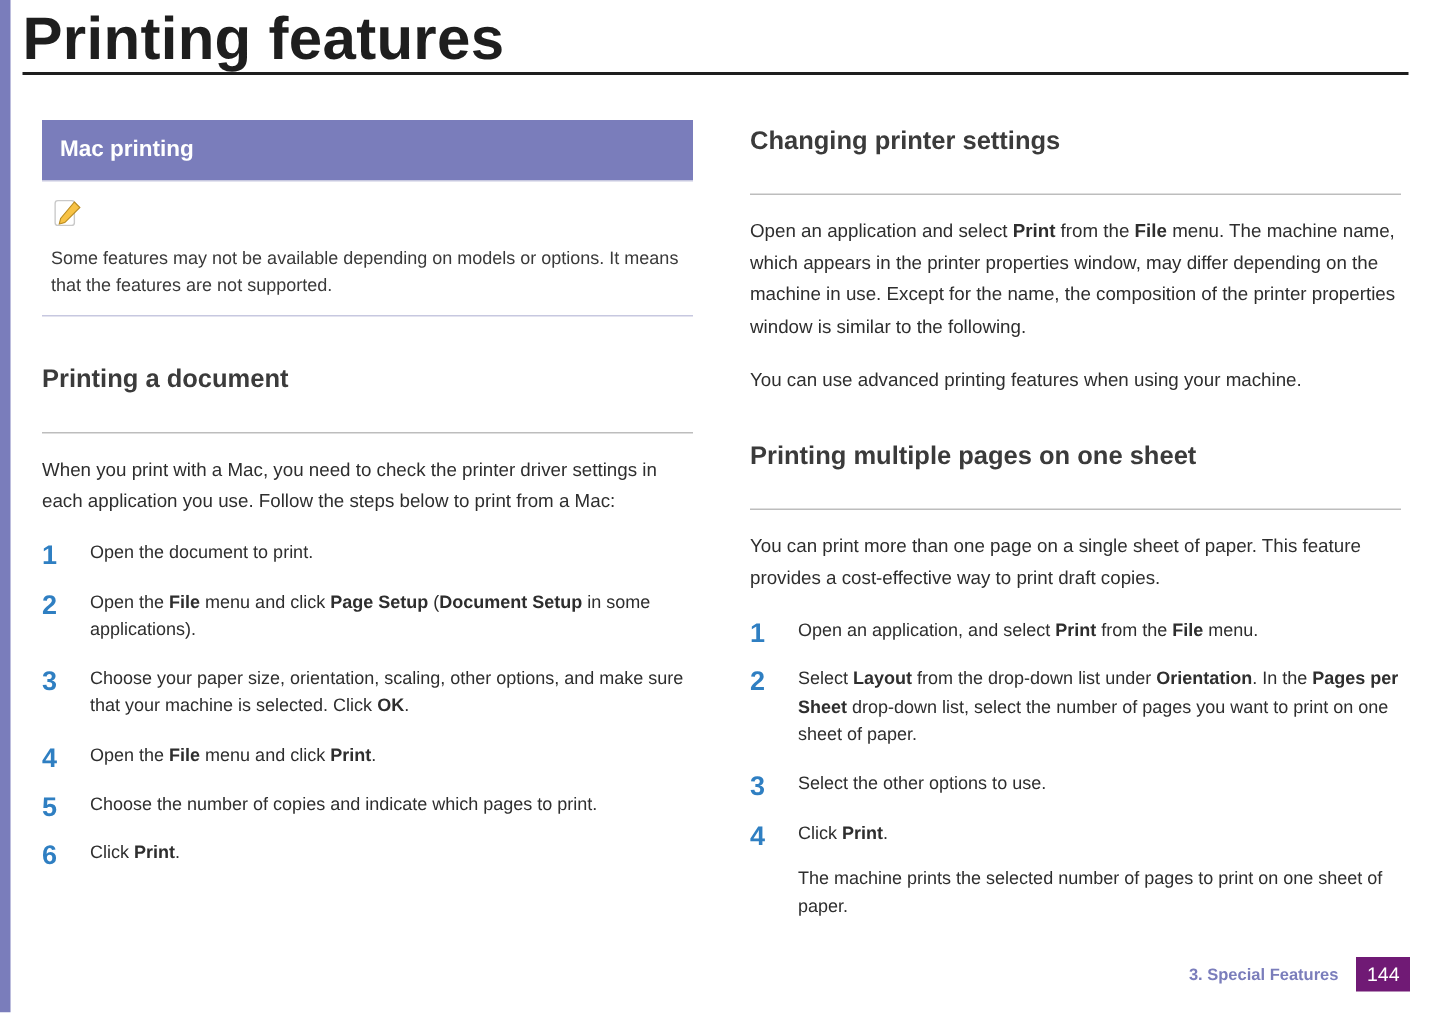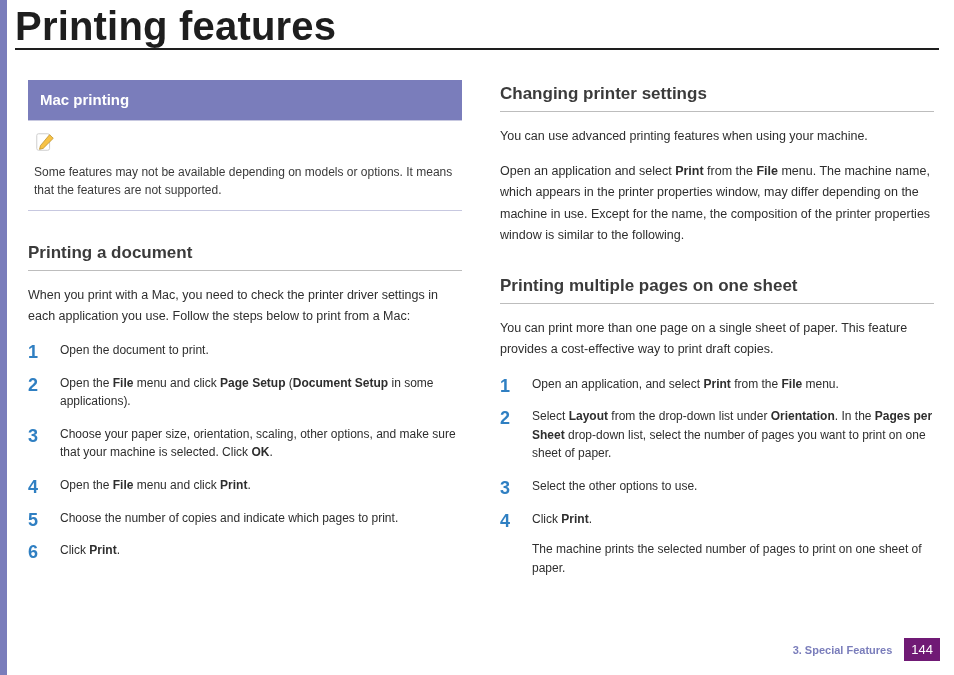--- a/index.html
+++ b/index.html
@@ -7,21 +7,21 @@
   .page { position: relative; width: 954px; height: 675px; }
   .leftbar { position: absolute; left: 0; top: 0; width: 7px; height: 675px; background: #7a7dbb; }
   .title { position: absolute; left: 15px; top: 4px; font-size: 40px; font-weight: 700; color: #1e1e1e; letter-spacing: 0.2px; }
   .title-rule { position: absolute; left: 15px; top: 48px; width: 924px; height: 2px; background: #1e1e1e; }
   .columns { position: absolute; left: 28px; top: 80px; width: 906px; display: flex; gap: 38px; }
   .col { width: 434px; font-size: 12.5px; line-height: 1.7; color: #2e2e2e; }
   .section-banner { background: #7a7dbb; color: #fff; font-weight: 700; font-size: 15px; padding: 7px 12px; }
   .note-box { border-top: 1px solid #c7c8e0; border-bottom: 1px solid #c7c8e0; padding: 10px 6px 10px 6px; display: flex; gap: 10px; margin-bottom: 28px; flex-direction: column; }
   .note-icon { flex: 0 0 22px; height: 22px; }
   .note-text { font-size: 12px; line-height: 1.55; color: #3a3a3a; }
-  .subhead { font-size: 17px; font-weight: 700; color: #3b3b3b; border-bottom: 1px solid #bdbdbd; padding-bottom: 2px; margin-bottom: 14px; margin-top: 0; }
+  .subhead { font-size: 17px; font-weight: 700; color: #3b3b3b; border-bottom: 1px solid #bdbdbd; padding-bottom: 20px; margin-bottom: 14px; margin-top: 0; }
   .para { margin-bottom: 14px; }
   ol.steps { list-style: none; counter-reset: step; padding: 0; }
   ol.steps > li { counter-increment: step; position: relative; padding-left: 32px; margin-bottom: 14px; font-size: 12px; line-height: 1.55; }
   ol.steps > li::before { content: counter(step); position: absolute; left: 0; top: -2px; font-size: 18px; font-weight: 700; color: #2f7fc2; width: 24px; text-align: left; }
   .footer { position: absolute; right: 14px; bottom: 14px; display: flex; align-items: center; gap: 12px; }
   .footer-chapter { font-size: 11px; font-weight: 700; color: #7a7dbb; }
   .footer-page { background: #701a75; color: #fff; font-weight: 400; font-size: 13px; padding: 4px 7px; }
   strong { font-weight: 700; }
 </style>
 </head>
@@ -63,24 +63,24 @@
         </li>
         <li>Choose the number of copies and indicate which pages to print.</li>
         <li>
           <span>Click </span><strong>Print</strong><span>.</span>
         </li>
       </ol>
     </div>
 
     <div class="col">
       <div class="subhead">Changing printer settings</div>
-      <div class="para">You can use advanced printing features when using your machine.</div>
       <div class="para">
         <span>Open an application and select </span><strong>Print</strong><span> from the </span><strong>File</strong><span> menu. The machine name, which appears in the printer properties window, may differ depending on the machine in use. Except for the name, the composition of the printer properties window is similar to the following.</span>
       </div>
+      <div class="para">You can use advanced printing features when using your machine.</div>
 
       <div class="subhead" style="margin-top:26px">Printing multiple pages on one sheet</div>
       <div class="para">You can print more than one page on a single sheet of paper. This feature provides a cost-effective way to print draft copies.</div>
 
       <ol class="steps">
         <li>
           <span>Open an application, and select </span><strong>Print</strong><span> from the </span><strong>File</strong><span> menu.</span>
         </li>
         <li>
           <span>Select </span><strong>Layout</strong><span> from the drop-down list under </span><strong>Orientation</strong><span>. In the </span><strong>Pages per Sheet</strong><span> drop-down list, select the number of pages you want to print on one sheet of paper.</span>

